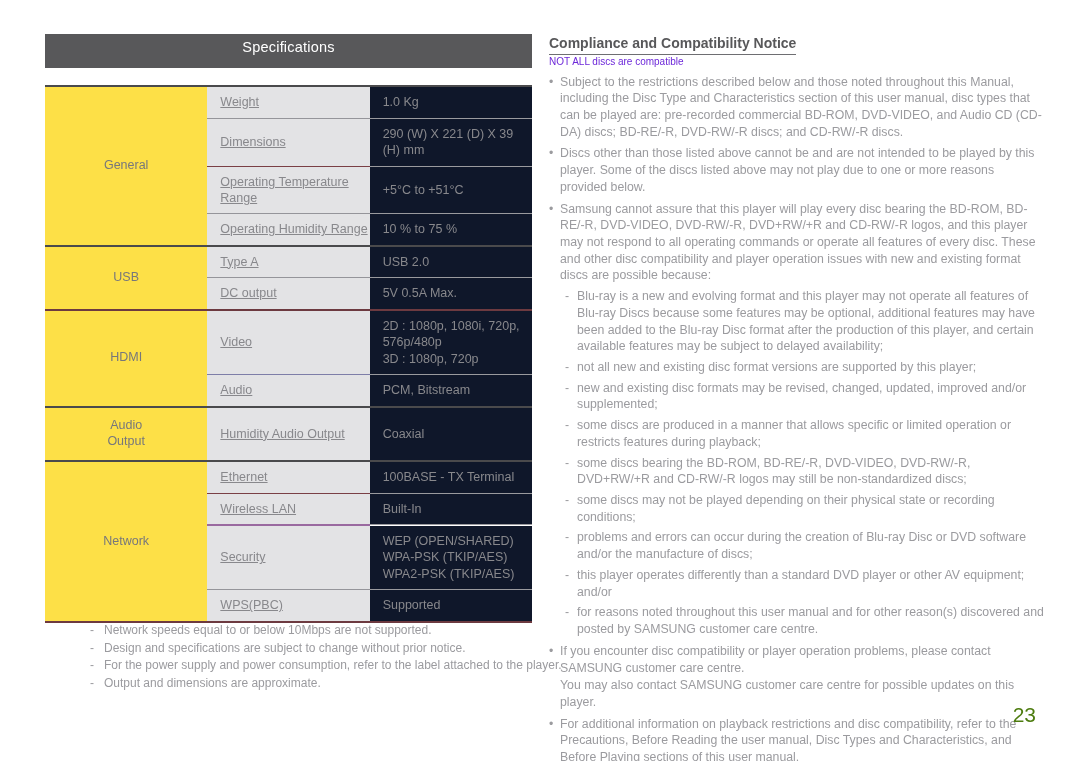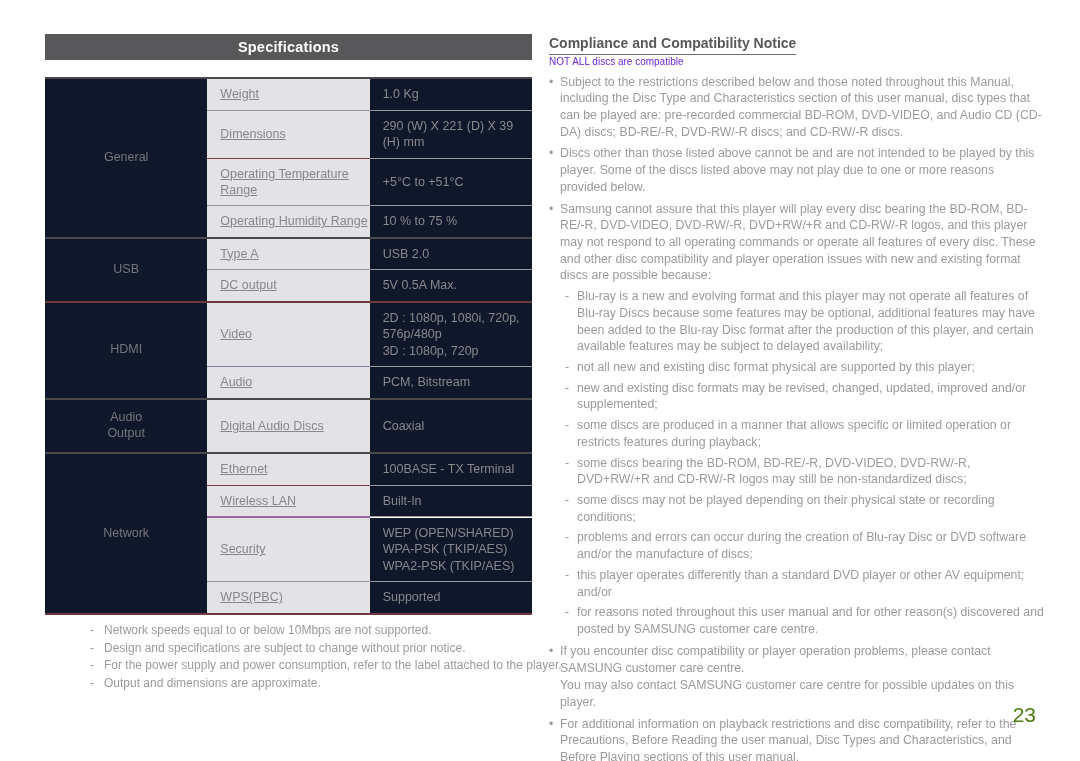--- a/index.html
+++ b/index.html
@@ -19,43 +19,43 @@
   
   #left-col {
     position: absolute;
     left: 45px;
     top: 34px;
     width: 487px;
   }
 
   #spec-header-bar {
     background: #58585a;
-    height: 26px;
+    height: 34px;
     line-height: 26px;
     text-align: center;
     color: #ffffff;
     font-size: 14.5px;
-    font-weight: bold;
+    font-weight: normal;
     letter-spacing: 0.2px;
   }
 
   
   #spec-table {
     margin-top: 17px;
     width: 487px;
     border-collapse: collapse;
     table-layout: fixed;
   }
   #spec-table td {
     padding: 0;
     vertical-align: middle;
   }
   .c-group {
     width: 86px;
-    background: #0f172a;
+    background: #fde047;
     text-align: center;
     font-size: 12.5px;
     color: #77777b;
     line-height: 1.25;
   }
   .c-item {
     width: 168px;
     background: #e3e3e5;
     font-size: 12.5px;
     color: #88888c;
@@ -282,21 +282,21 @@
 
       <tr class="thick-row">
         <td colspan="3">
             <i></i>
           </td>
       </tr>
 
       <tr>
         <td class="c-group" style="white-space:pre-line;">Audio
 Output</td>
-        <td class="c-item" style="padding-top:18px !important;padding-bottom:18px !important;">Digital Audio Discs</td>
+        <td class="c-item" style="padding-top:18px !important;padding-bottom:18px !important;">Humidity Audio Output</td>
         <td class="c-val">Coaxial</td>
       </tr>
 
       <tr class="thick-row">
         <td colspan="3">
             <i></i>
           </td>
       </tr>
 
       <tr>
@@ -397,21 +397,21 @@
       <span class="mk">•</span>
       <span class="tx">Samsung cannot assure that this player will play every disc bearing the BD-ROM, BD-RE/-R,  DVD-VIDEO, DVD-RW/-R, DVD+RW/+R and CD-RW/-R logos, and this player may not respond to all operating commands or operate all features of every disc. These and other disc compatibility and player operation issues with new and existing format discs are possible because:</span>
     </div>
     <div class="sublist">
       <div class="s-item">
         <span class="mk">-</span>
         <span class="tx">Blu-ray is a new and evolving format and this player may not operate all features of Blu-ray Discs because some features may be optional, additional features may have been added to the Blu-ray Disc format after the production of this player, and certain available features may be subject to delayed availability;</span>
       </div>
       <div class="s-item">
         <span class="mk">-</span>
-        <span class="tx">not all new and existing disc format physical are supported by this player;</span>
+        <span class="tx">not all new and existing disc format versions are supported by this player;</span>
       </div>
       <div class="s-item">
         <span class="mk">-</span>
         <span class="tx">new and existing disc formats may be revised, changed, updated, improved and/or supplemented;</span>
       </div>
       <div class="s-item">
         <span class="mk">-</span>
         <span class="tx">some discs are produced in a manner that allows specific or limited operation or restricts features during playback;</span>
       </div>
       <div class="s-item">

